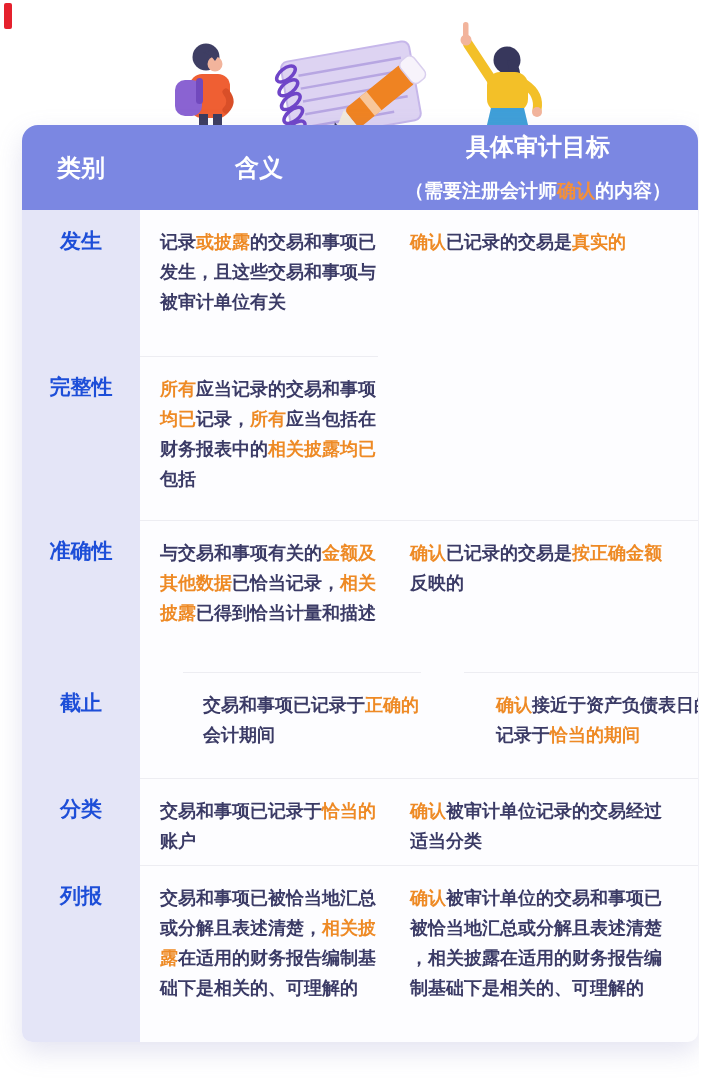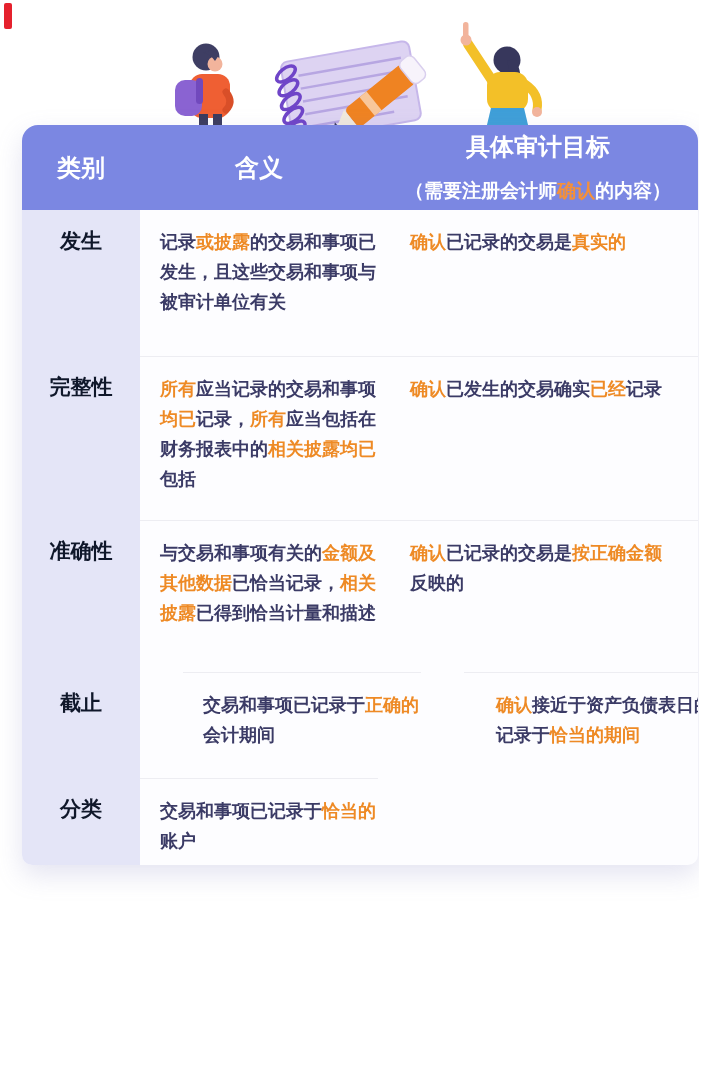--- a/index.html
+++ b/index.html
@@ -35,21 +35,21 @@
 
   .tbody { border-radius:0 0 10px 10px; overflow:hidden; }
   .trow { display:grid; grid-template-columns:118px 238px 320px; }
   .trow:nth-child(1){ min-height:146px; }
   .trow:nth-child(2){ min-height:164px; }
   .trow:nth-child(3){ min-height:152px; }
   .trow:nth-child(4){ min-height:106px;gap:43px; }
   .trow:nth-child(5){ min-height:87px;  }
   .trow:nth-child(6){ min-height:177px; }
   .cell { padding-top:17px; }
-  .cat  { background:#e4e5f7; color:#0f172a; font-weight:700; font-size:21px;
+  .cat  { background:#e4e5f7; color:#1d4ed8; font-weight:700; font-size:21px;
           text-align:center; }
   .meaning   { padding-left:20px; }
   .objective { padding-left:32px; }
   .txt { font-size:18px; line-height:30px; font-weight:600; color:#3b3b66;
          line-break:anywhere; word-break:break-all; }
   .meaning .txt   { width:219px; }
   .objective .txt { width:259px; }
   .txt .hl { color:#ee8a25; }
   .trow + .trow .meaning, .trow + .trow .objective { border-top:1px solid #ededf2; }
 </style>
@@ -149,23 +149,20 @@
     <div class="cell objective">
             <div class="txt"><span class="hl">确认</span><span>已记录的交易是</span><span class="hl">真实的</span></div>
           </div>
   </div>
 
   <div class="trow">
     <div class="cell cat">完整性</div>
     <div class="cell meaning">
             <div class="txt"><span class="hl">所有</span><span>应当记录的交易和事项</span><span class="hl">均已</span><span>记录，</span><span class="hl">所有</span><span>应当包括在财务报表中的</span><span class="hl">相关披露均已</span><span>包括</span></div>
           </div>
-    <div class="cell objective">
-            <div class="txt"><span class="hl">确认</span><span>已发生的交易确实</span><span class="hl">已经</span><span>记录</span></div>
-          </div>
   </div>
 
   <div class="trow">
     <div class="cell cat">准确性</div>
     <div class="cell meaning">
             <div class="txt"><span>与交易和事项有关的</span><span class="hl">金额及其他数据</span><span>已恰当记录，</span><span class="hl">相关披露</span><span>已得到恰当计量和描述</span></div>
           </div>
     <div class="cell objective">
             <div class="txt"><span class="hl">确认</span><span>已记录的交易是</span><span class="hl">按正确金额</span><span>反映的</span></div>
           </div>
@@ -179,18 +176,30 @@
     <div class="cell objective">
             <div class="txt"><span class="hl">确认</span><span>接近于资产负债表日的交易记录于</span><span class="hl">恰当的期间</span></div>
           </div>
   </div>
 
   <div class="trow">
     <div class="cell cat">分类</div>
     <div class="cell meaning">
             <div class="txt"><span>交易和事项已记录于</span><span class="hl">恰当的</span><span>账户</span></div>
           </div>
-  </div>
-
+    <div class="cell objective">
+            <div class="txt"><span class="hl">确认</span><span>被审计单位记录的交易经过适当分类</span></div>
+          </div>
+  </div>
+
+  <div class="trow">
+    <div class="cell cat">列报</div>
+    <div class="cell meaning">
+            <div class="txt"><span>交易和事项已被恰当地汇总或分解且表述清楚，</span><span class="hl">相关披露</span><span>在适用的财务报告编制基础下是相关的、可理解的</span></div>
+          </div>
+    <div class="cell objective">
+            <div class="txt"><span class="hl">确认</span><span>被审计单位的交易和事项已被恰当地汇总或分解且表述清楚，相关披露在适用的财务报告编制基础下是相关的、可理解的</span></div>
+          </div>
+  </div>
 </div>
   </div>
 
 </div>
 
 </body></html>

